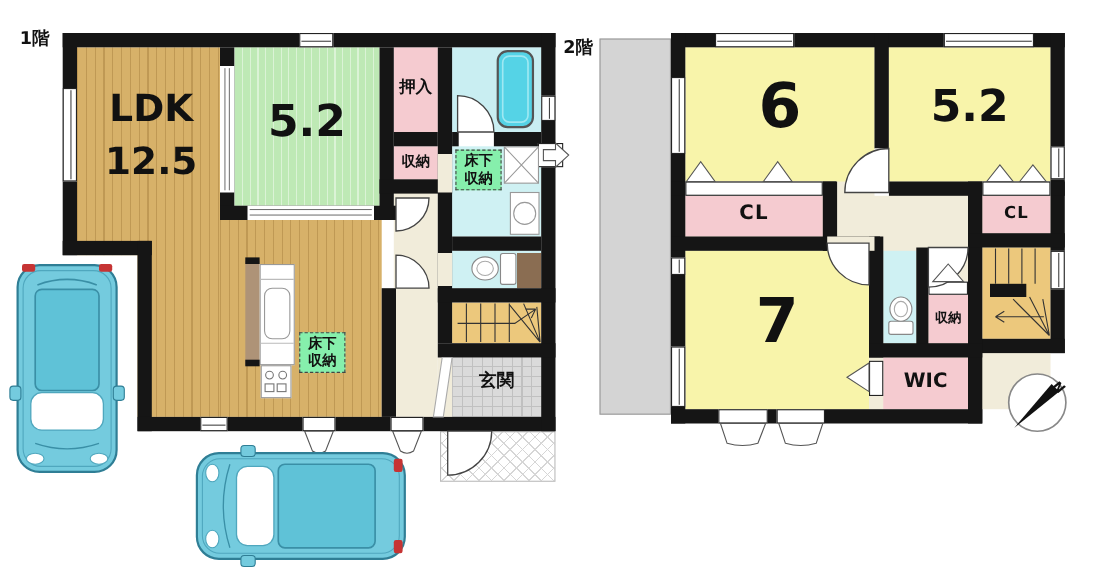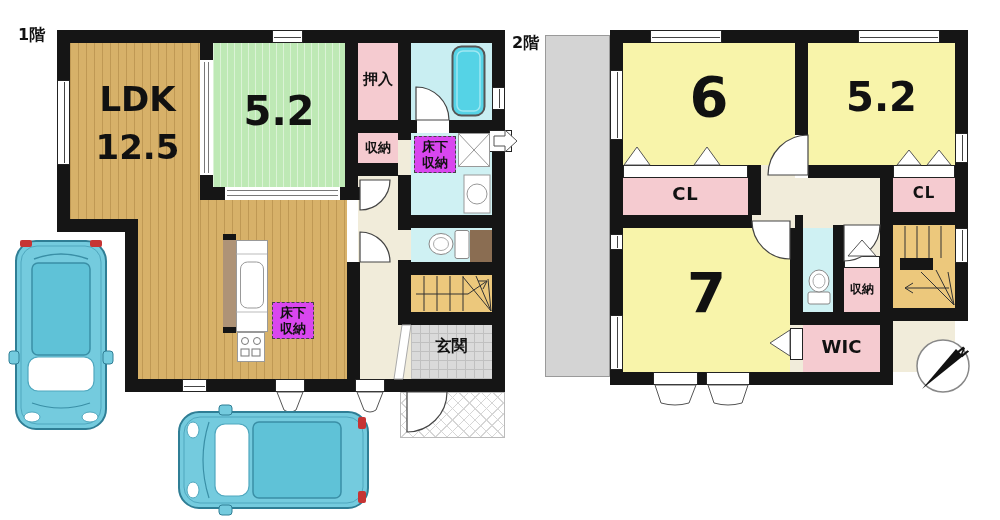--- a/index.html
+++ b/index.html
@@ -7,21 +7,21 @@
           font-family:"DejaVu Sans","Liberation Sans",sans-serif;border-radius:17px;}
   .room{position:absolute;box-sizing:border-box;}
   .wall{position:absolute;background:#151515;}
   .win{position:absolute;background:#fff;border:1px solid #222;box-sizing:border-box;}
   .win.h::after{content:"";position:absolute;left:1px;right:1px;top:50%;height:1px;background:#444;}
   .win.v::after{content:"";position:absolute;top:1px;bottom:1px;left:50%;width:1px;background:#444;}
   .sill{position:absolute;background:#fff;border:1px solid #222;box-sizing:border-box;}
   .gap{position:absolute;background:#F1ECDA;}
   .gapw{position:absolute;background:#fff;}
   .lbl{position:absolute;font-weight:700;color:#111;text-align:center;line-height:1.05;}
-  .dashedbox{position:absolute;background:#d946ef;border:1px dashed #444;font-weight:700;color:#111;
+  .dashedbox{position:absolute;background:#86efac;border:1px dashed #444;font-weight:700;color:#111;
              text-align:center;word-break:break-all;box-sizing:border-box;line-height:1.2;}
   .wood{background-color:#D7B169;background-image:repeating-linear-gradient(90deg,rgba(130,90,30,.28) 0 1px,transparent 1px 8px);}
   .tatami{background-color:#BEE9B5;background-image:repeating-linear-gradient(90deg,rgba(255,255,255,.45) 0 1px,transparent 1px 7px);}
   .yellow{background:#F8F4AA;}
   .pink{background:#F5CBD0;}
   .bath{background:#C9EEF2;}
   .water{background:#CFF1F3;}
   .cream{background:#F1ECDA;}
   .stairs{background:#ECC87C;}
   .tile{background-color:#DADADA;

